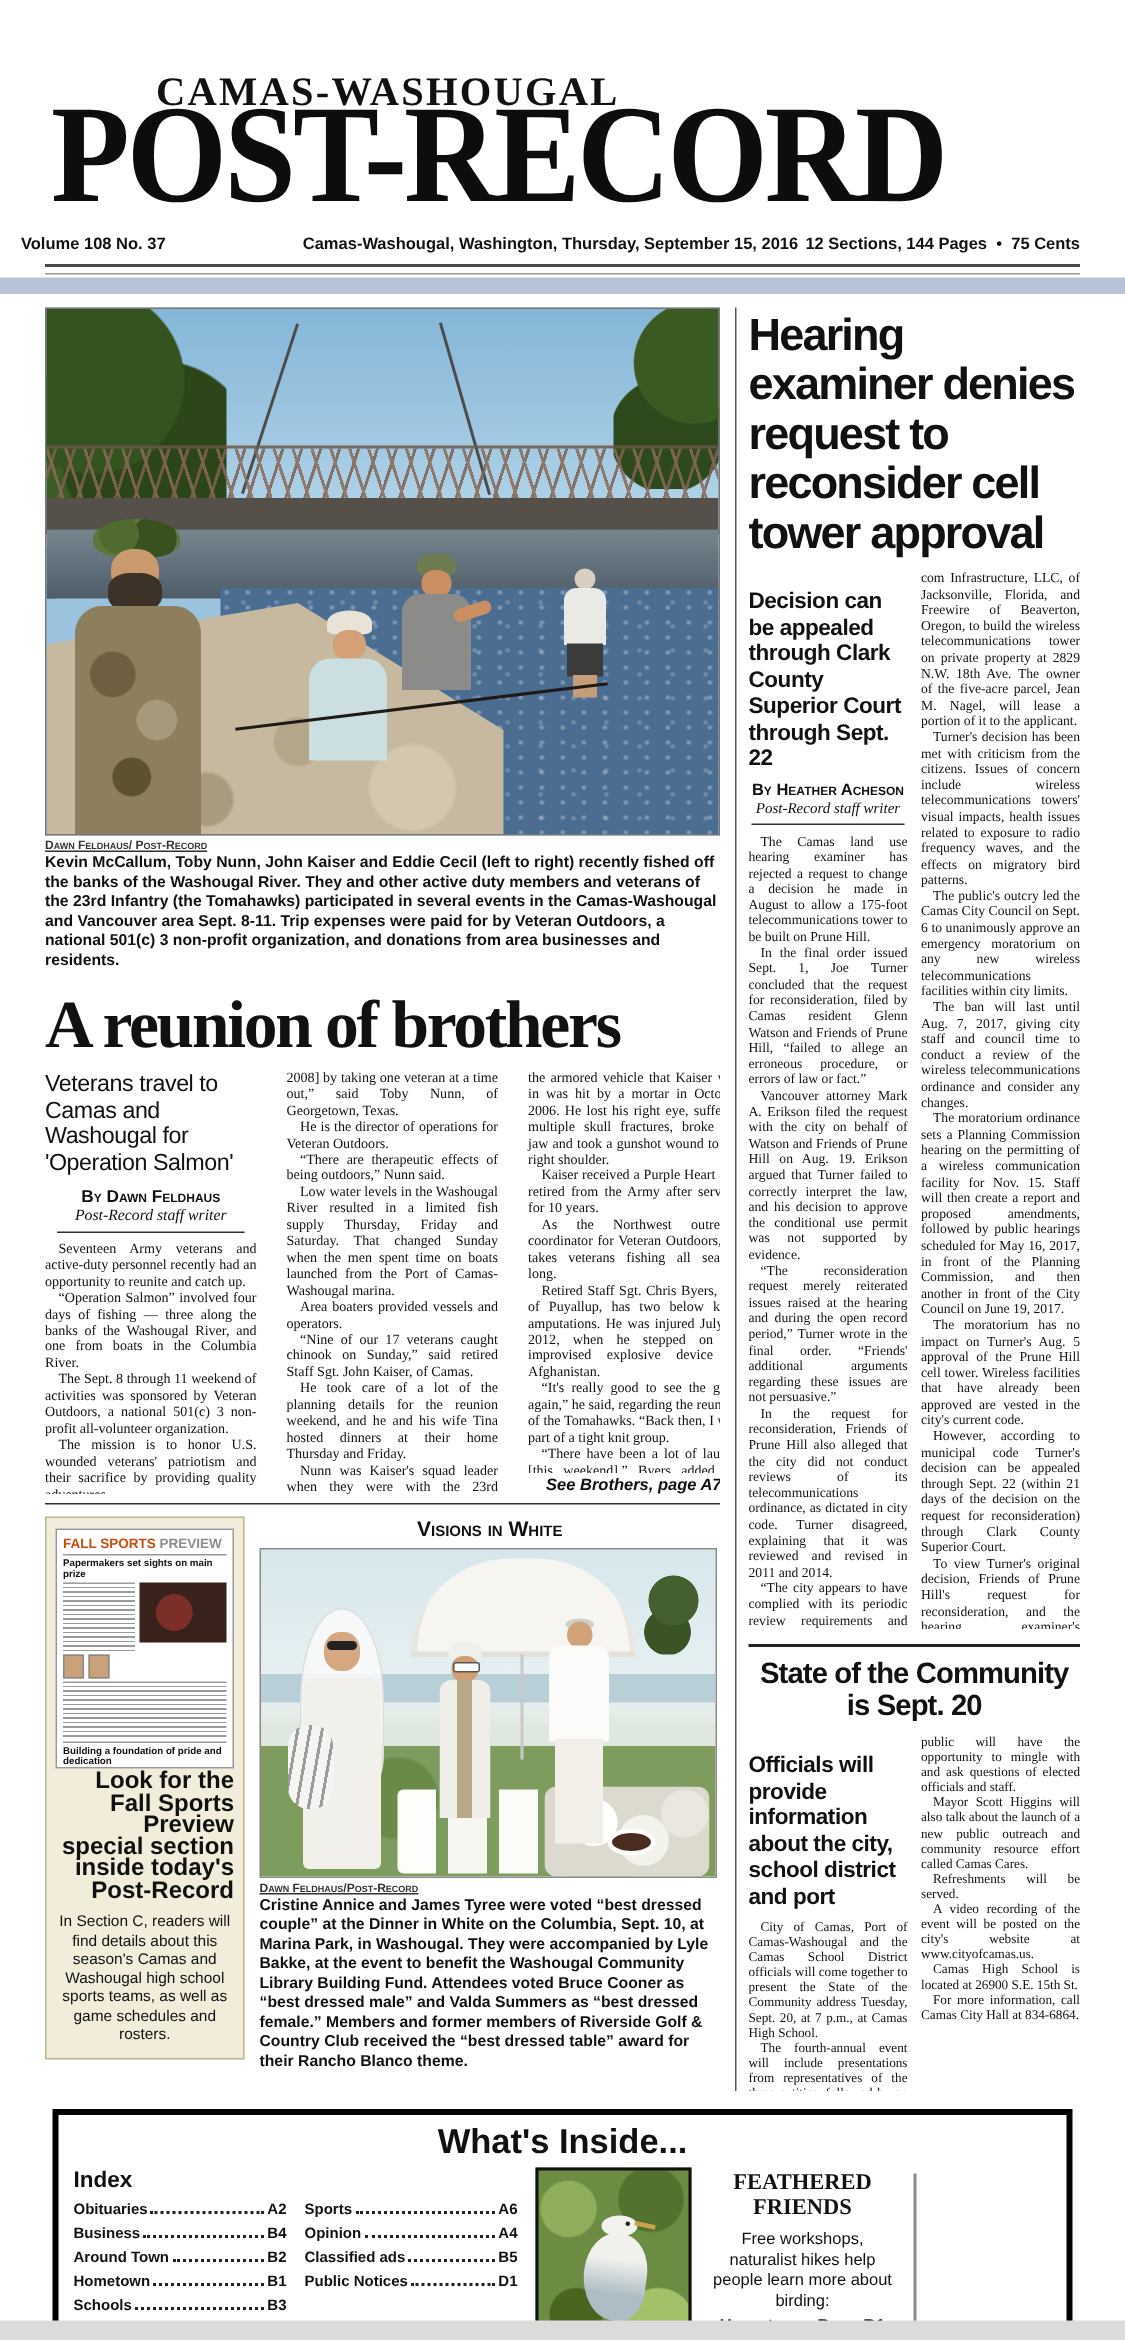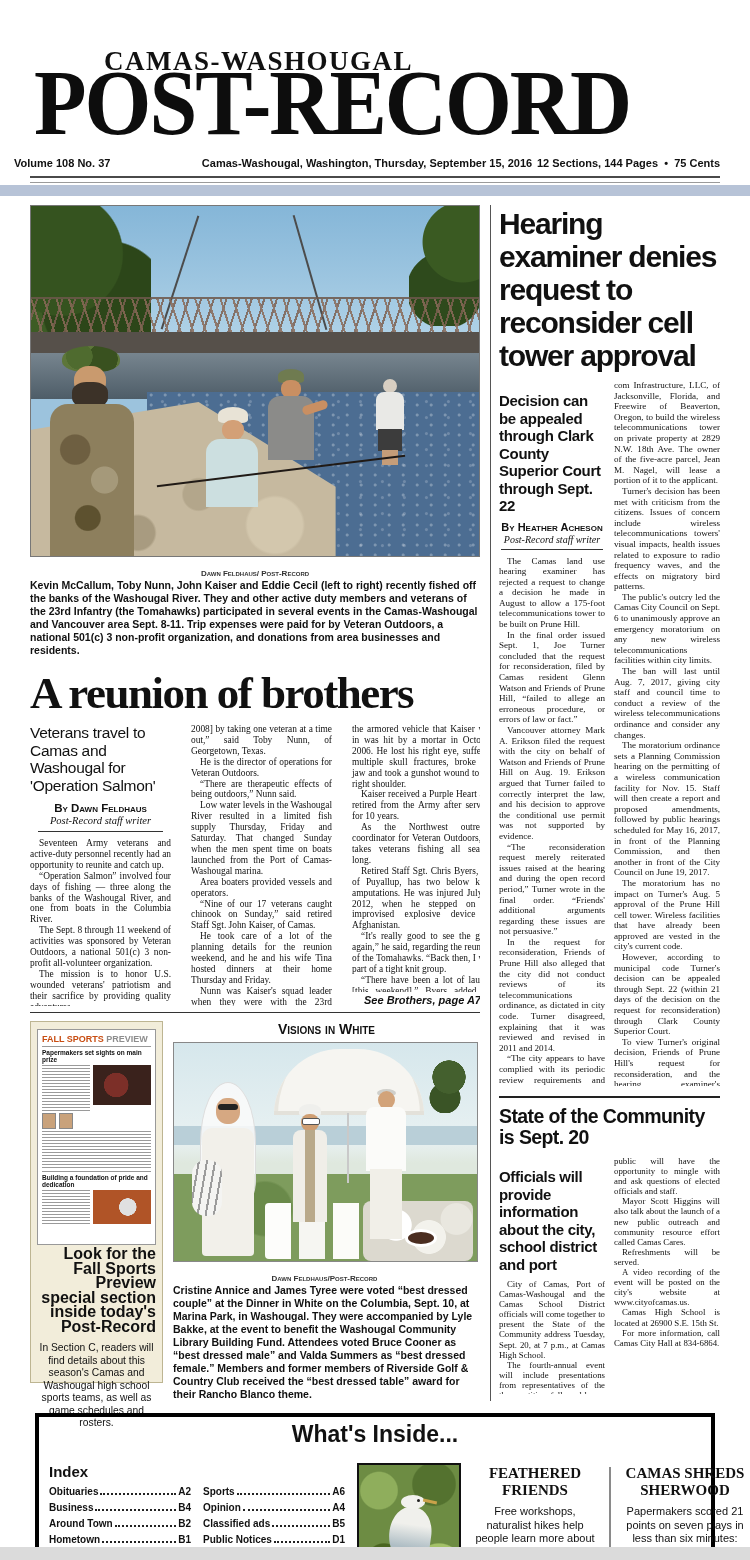--- a/index.html
+++ b/index.html
@@ -75,42 +75,42 @@
   .fg3 .body{position:absolute;left:0;top:27px;width:46px;height:64px;border-radius:12px 12px 0 0;background:#8b8b89;}
   .fg3 .arm{position:absolute;left:34px;top:34px;width:26px;height:9px;border-radius:5px;background:#c98f62;transform:rotate(-18deg);}
   .fg4{position:absolute;left:77%;bottom:26%;width:28px;height:86px;}
   .fg4 .head{position:absolute;left:7px;top:0;width:14px;height:14px;border-radius:50%;background:#d8cfc2;}
   .fg4 .shirt{position:absolute;left:0;top:13px;width:28px;height:38px;border-radius:8px 8px 0 0;background:#e9e9e6;}
   .fg4 .shorts{position:absolute;left:2px;top:50px;width:24px;height:22px;background:#3c3c3c;}
   .fg4 .legs{position:absolute;left:6px;top:71px;width:16px;height:15px;background:#c59d79;}
   .rodline{position:absolute;left:28%;bottom:24%;width:250px;height:2px;background:#201a16;transform:rotate(-7deg);}
 
   .credit{font-family:"Liberation Sans",sans-serif;font-variant:small-caps;font-weight:bold;
-    font-size:8px;color:#333;text-align:center;margin:12px 0 1px;}
+    font-size:8px;color:#333;text-align:left;margin:2px 0 1px;text-decoration:underline;}
   .caption{font-family:"Liberation Sans",sans-serif;font-weight:bold;font-size:10.5px;line-height:13px;margin:1px 0 0;}
 
   
   .lead-head{font-family:"Liberation Serif",serif;font-weight:bold;font-size:45px;letter-spacing:-1.5px;
     margin:14px 0 8px;line-height:1;}
   .story-cols{display:flex;gap:20px;height:282px;overflow:hidden;}
   .story-cols .col{width:141px;flex:0 0 141px;position:relative;}
   .deck{font-family:"Liberation Sans",sans-serif;font-size:15.5px;line-height:17.5px;font-weight:normal;margin:0 0 8px;letter-spacing:-.3px;}
   .byline{font-family:"Liberation Sans",sans-serif;font-variant:small-caps;font-weight:bold;
     font-size:11.5px;text-align:center;margin-top:4px;}
   .byline-title{font-family:"Liberation Serif",serif;font-style:italic;font-size:10.5px;text-align:center;
     border-bottom:1px solid #333;padding-bottom:5px;margin:1px 8px 6px;}
   .body-text p{margin:0;text-indent:9px;font-size:9.4px;line-height:10.9px;text-align:justify;}
   .cont p:first-child{text-indent:0;}
   .jump{position:absolute;left:0;right:0;bottom:0;background:#fff;font-family:"Liberation Sans",sans-serif;
     font-weight:bold;font-style:italic;font-size:11px;text-align:center;padding-top:2px;}
 
   
   .bottom-row{border-top:1px solid #333;margin-top:6px;padding-top:8px;display:flex;gap:10px;}
   .promo{width:133px;flex:0 0 133px;background:#f2edda;border:1px solid #bdb592;padding:7px 6px;box-sizing:border-box;height:362px;}
-  .mini-paper{background:#fff;border:1px solid #999;height:216px;padding:4px;box-sizing:border-box;overflow:hidden;
+  .mini-paper{background:#fff;border:1px solid #999;height:160px;padding:4px;box-sizing:border-box;overflow:hidden;
     font-family:"Liberation Sans",sans-serif;}
   .mini-mast{font-weight:bold;font-size:9px;letter-spacing:0;}
   .mini-mast .a{color:#c84d12;}
   .mini-mast .b{color:#8d8d8d;}
   .mini-rule{border-top:1px solid #999;margin:2px 0;}
   .mini-head{font-weight:bold;font-size:6.5px;line-height:7px;margin:1px 0;}
   .mini-row{display:flex;gap:3px;margin:2px 0;}
   .mini-lines{flex:1;height:46px;background:repeating-linear-gradient(to bottom,#9a9a9a 0 1px,transparent 1px 3px);}
   .mini-photo1{width:58px;height:40px;background:#3a221c;background-image:radial-gradient(circle at 40% 50%,#7c2f28 0 30%,transparent 31%);}
   .mini-heads{display:flex;gap:3px;margin:2px 0;}
@@ -166,27 +166,27 @@
     letter-spacing:-1.2px;margin:2px 0 8px;}
   .rc-cols{display:flex;gap:9px;height:706px;overflow:hidden;}
   .rc-col{width:106px;flex:0 0 106px;}
   .rc-deck{font-family:"Liberation Sans",sans-serif;font-size:15px;line-height:17.5px;margin:12px 0 6px;letter-spacing:-.3px;}
   .rc-byline{font-family:"Liberation Sans",sans-serif;font-variant:small-caps;font-weight:bold;font-size:11px;text-align:center;margin-top:6px;}
   .rc-byline-title{font-family:"Liberation Serif",serif;font-style:italic;font-size:10px;text-align:center;
     border-bottom:1px solid #333;padding-bottom:4px;margin:1px 2px 6px;}
   .rc-body p{margin:0;text-indent:8px;font-size:9.1px;line-height:10.6px;text-align:justify;}
   .right-rule{border-top:2px solid #222;margin:10px 0 8px;}
   .comm-head{font-family:"Liberation Sans",sans-serif;font-weight:bold;font-size:19.5px;line-height:21px;
-    letter-spacing:-.6px;margin:0 0 8px;}
+    letter-spacing:-.6px;margin:0 0 8px;text-align:center;}
   .comm-cols{display:flex;gap:9px;height:238px;overflow:hidden;}
   .comm-cols .rc-body p{font-size:8.8px;line-height:10.1px;}
 
   
   .wi{margin:12px 35px 0;border:4px solid #000;height:188px;box-sizing:border-box;padding:4px 10px 6px;position:relative;}
-  .wi-title{font-family:"Liberation Sans",sans-serif;font-weight:bold;font-size:23px;text-align:center;margin:0 0 15px;}
+  .wi-title{font-family:"Liberation Sans",sans-serif;font-weight:bold;font-size:23px;text-align:center;margin:0 0 4px;}
   .wi-row{display:flex;gap:12px;align-items:flex-start;}
   .ix{width:296px;flex:0 0 296px;font-family:"Liberation Sans",sans-serif;}
   .ix-title{font-weight:bold;font-size:15px;margin:0 0 4px;}
   .ix-cols{display:flex;gap:12px;}
   .ix-col{flex:1;}
   .ix-row{display:flex;align-items:baseline;font-weight:bold;font-size:10px;line-height:16px;}
   .ix-lead{flex:1;border-bottom:2px dotted #222;margin:0 2px 3px;}
   .barcode{width:150px;margin:8px auto 0;border:1px solid #555;background:#fff;padding:2px 4px 1px;}
   .barcode .bars{height:26px;background:repeating-linear-gradient(90deg,#000 0 2px,#fff 2px 4px,#000 4px 5px,#fff 5px 9px,#000 9px 12px,#fff 12px 14px,#000 14px 15px,#fff 15px 19px);}
   .photo-heron{width:100px;height:128px;flex:0 0 100px;border:2px solid #111;background:#6d8c43;
@@ -505,23 +505,18 @@
       </figure>
 
       <div class="fea">
         <div class="wi-card-title">FEATHERED FRIENDS</div>
         <p class="wi-card-text">Free workshops, naturalist hikes help people learn more about birding:</p>
         <div class="wi-card-link">Hometown, Page B1</div>
       </div>
 
       <div class="wi-div"></div>
 
-      <div class="shr">
-        <div class="wi-card-title">CAMAS SHREDS SHERWOOD</div>
-        <p class="wi-card-text">Papermakers scored 21 points on seven plays in less than six minutes:</p>
-        <div class="wi-card-link">Sports, Page A6</div>
-      </div>
 
     </div>
   </section>
 
   <footer class="footer-bar"></footer>
 </div>
 
 </body></html>

